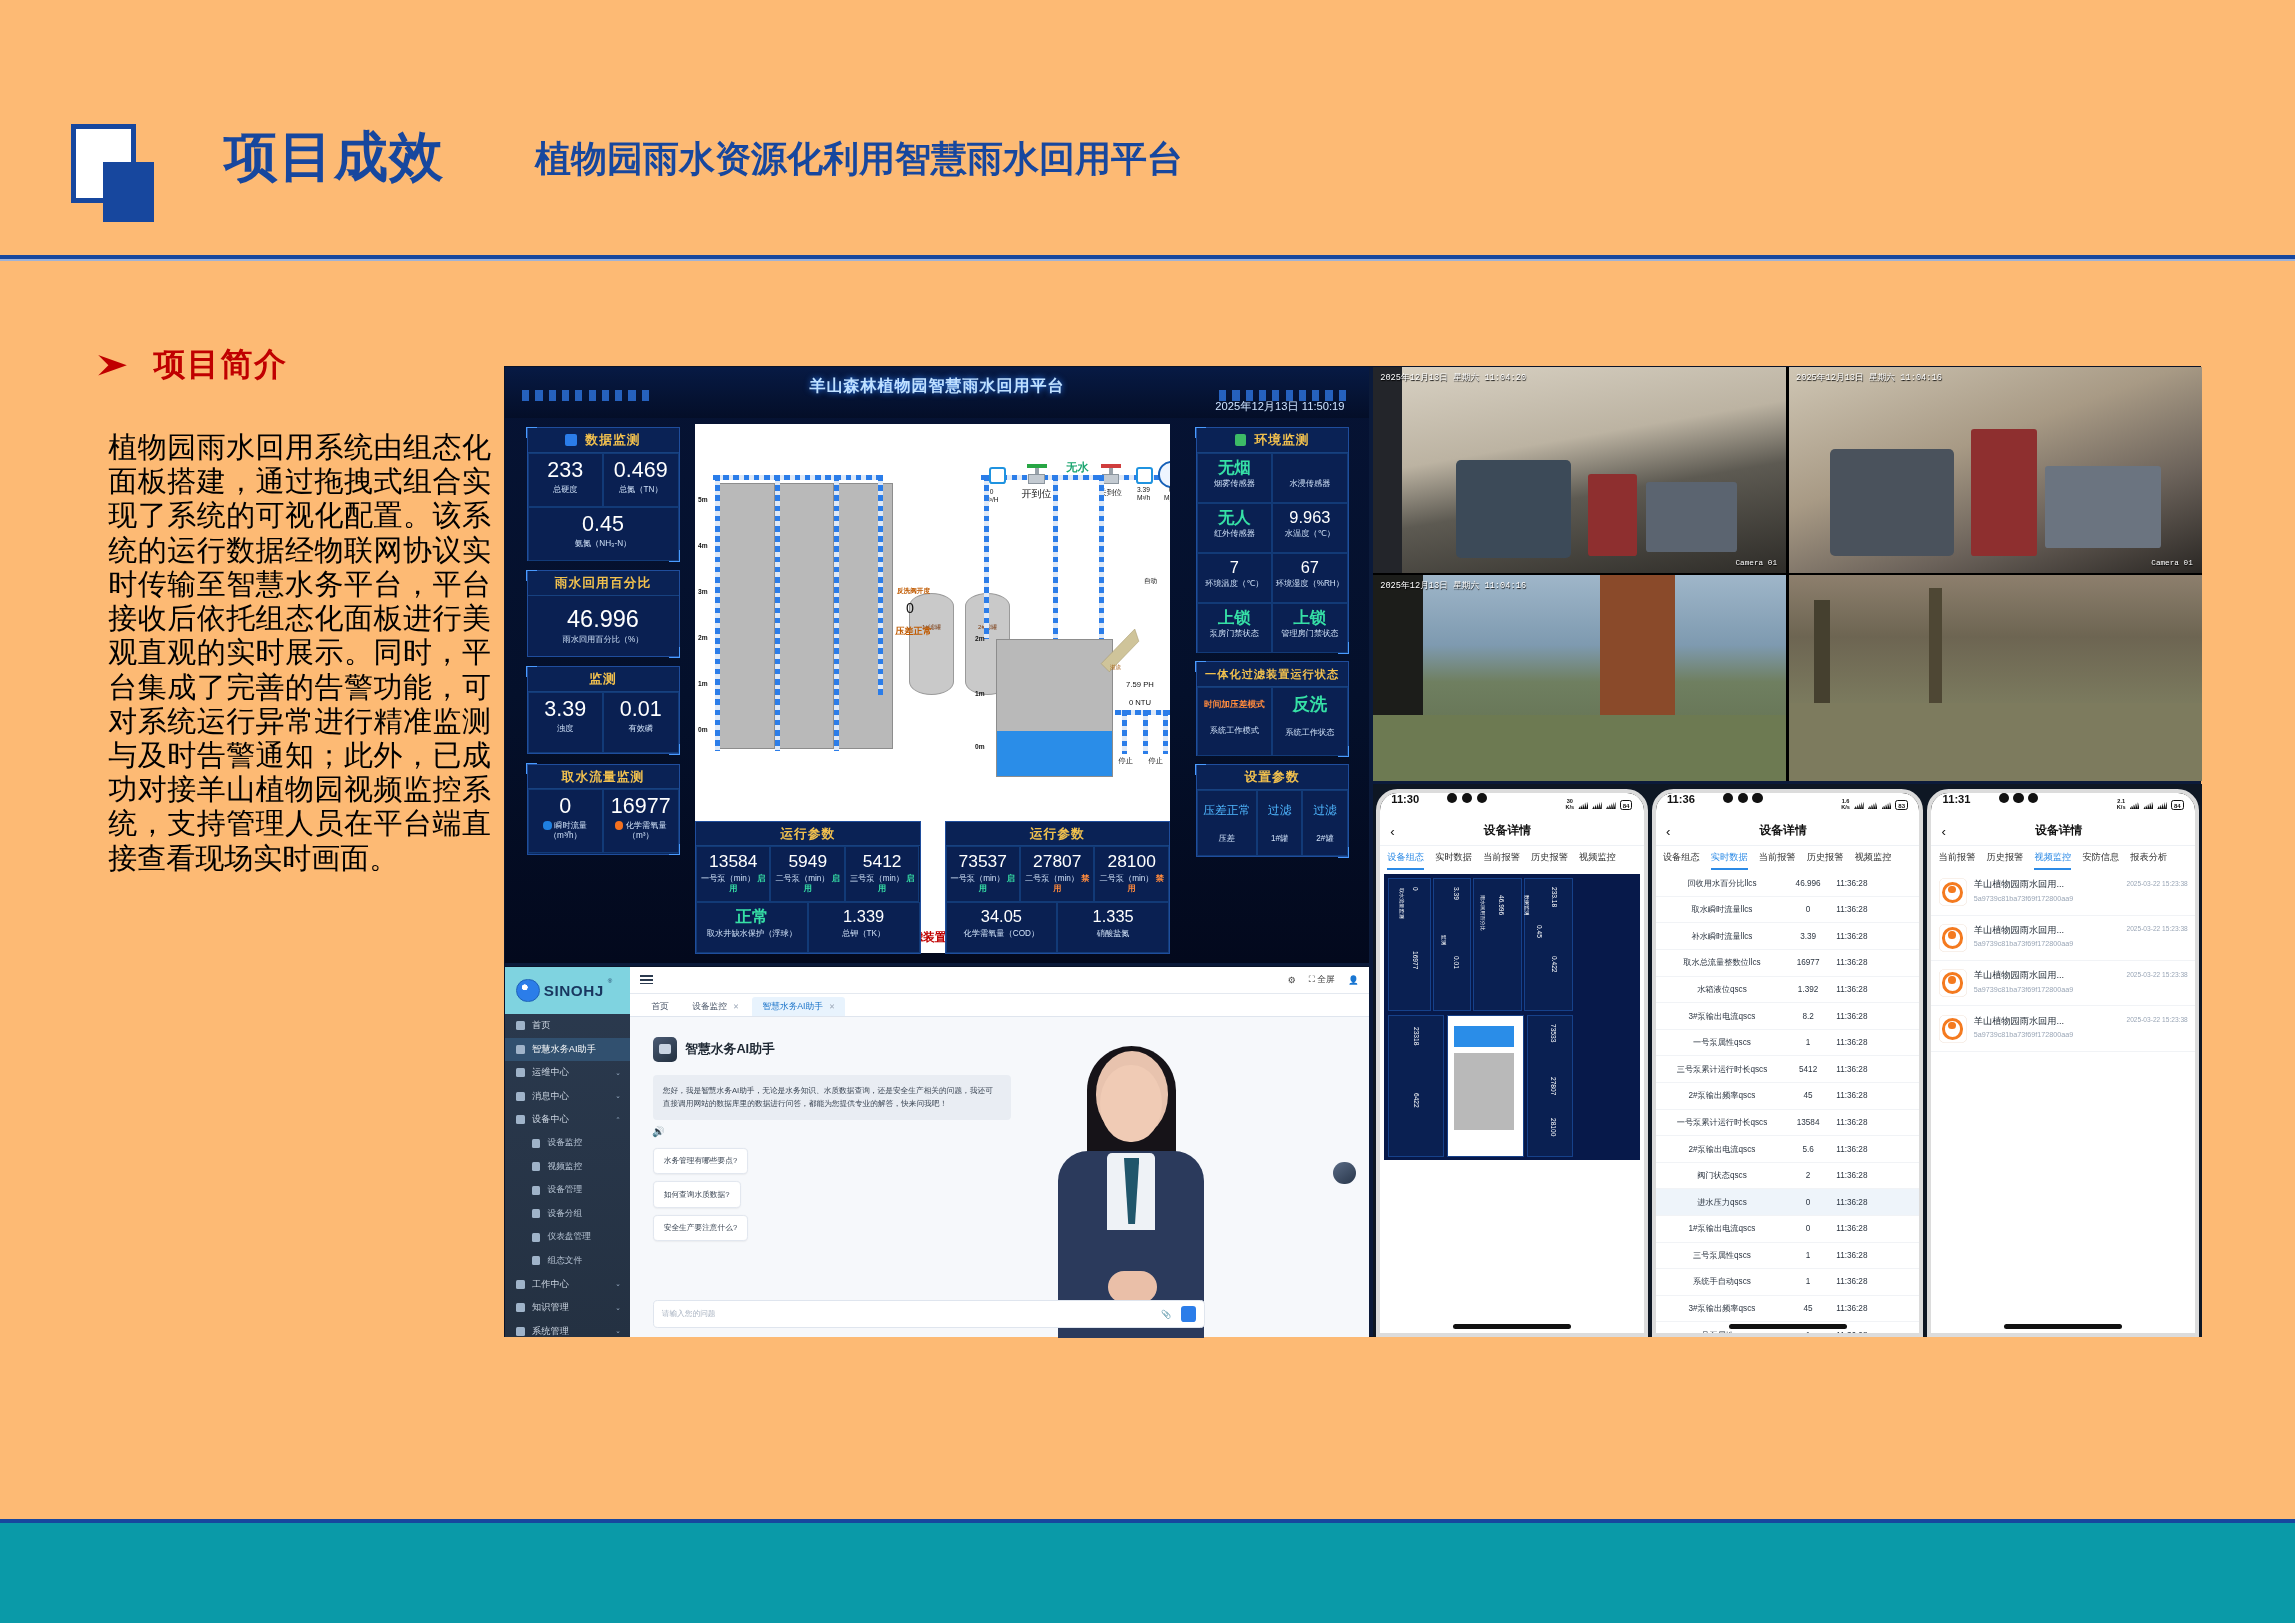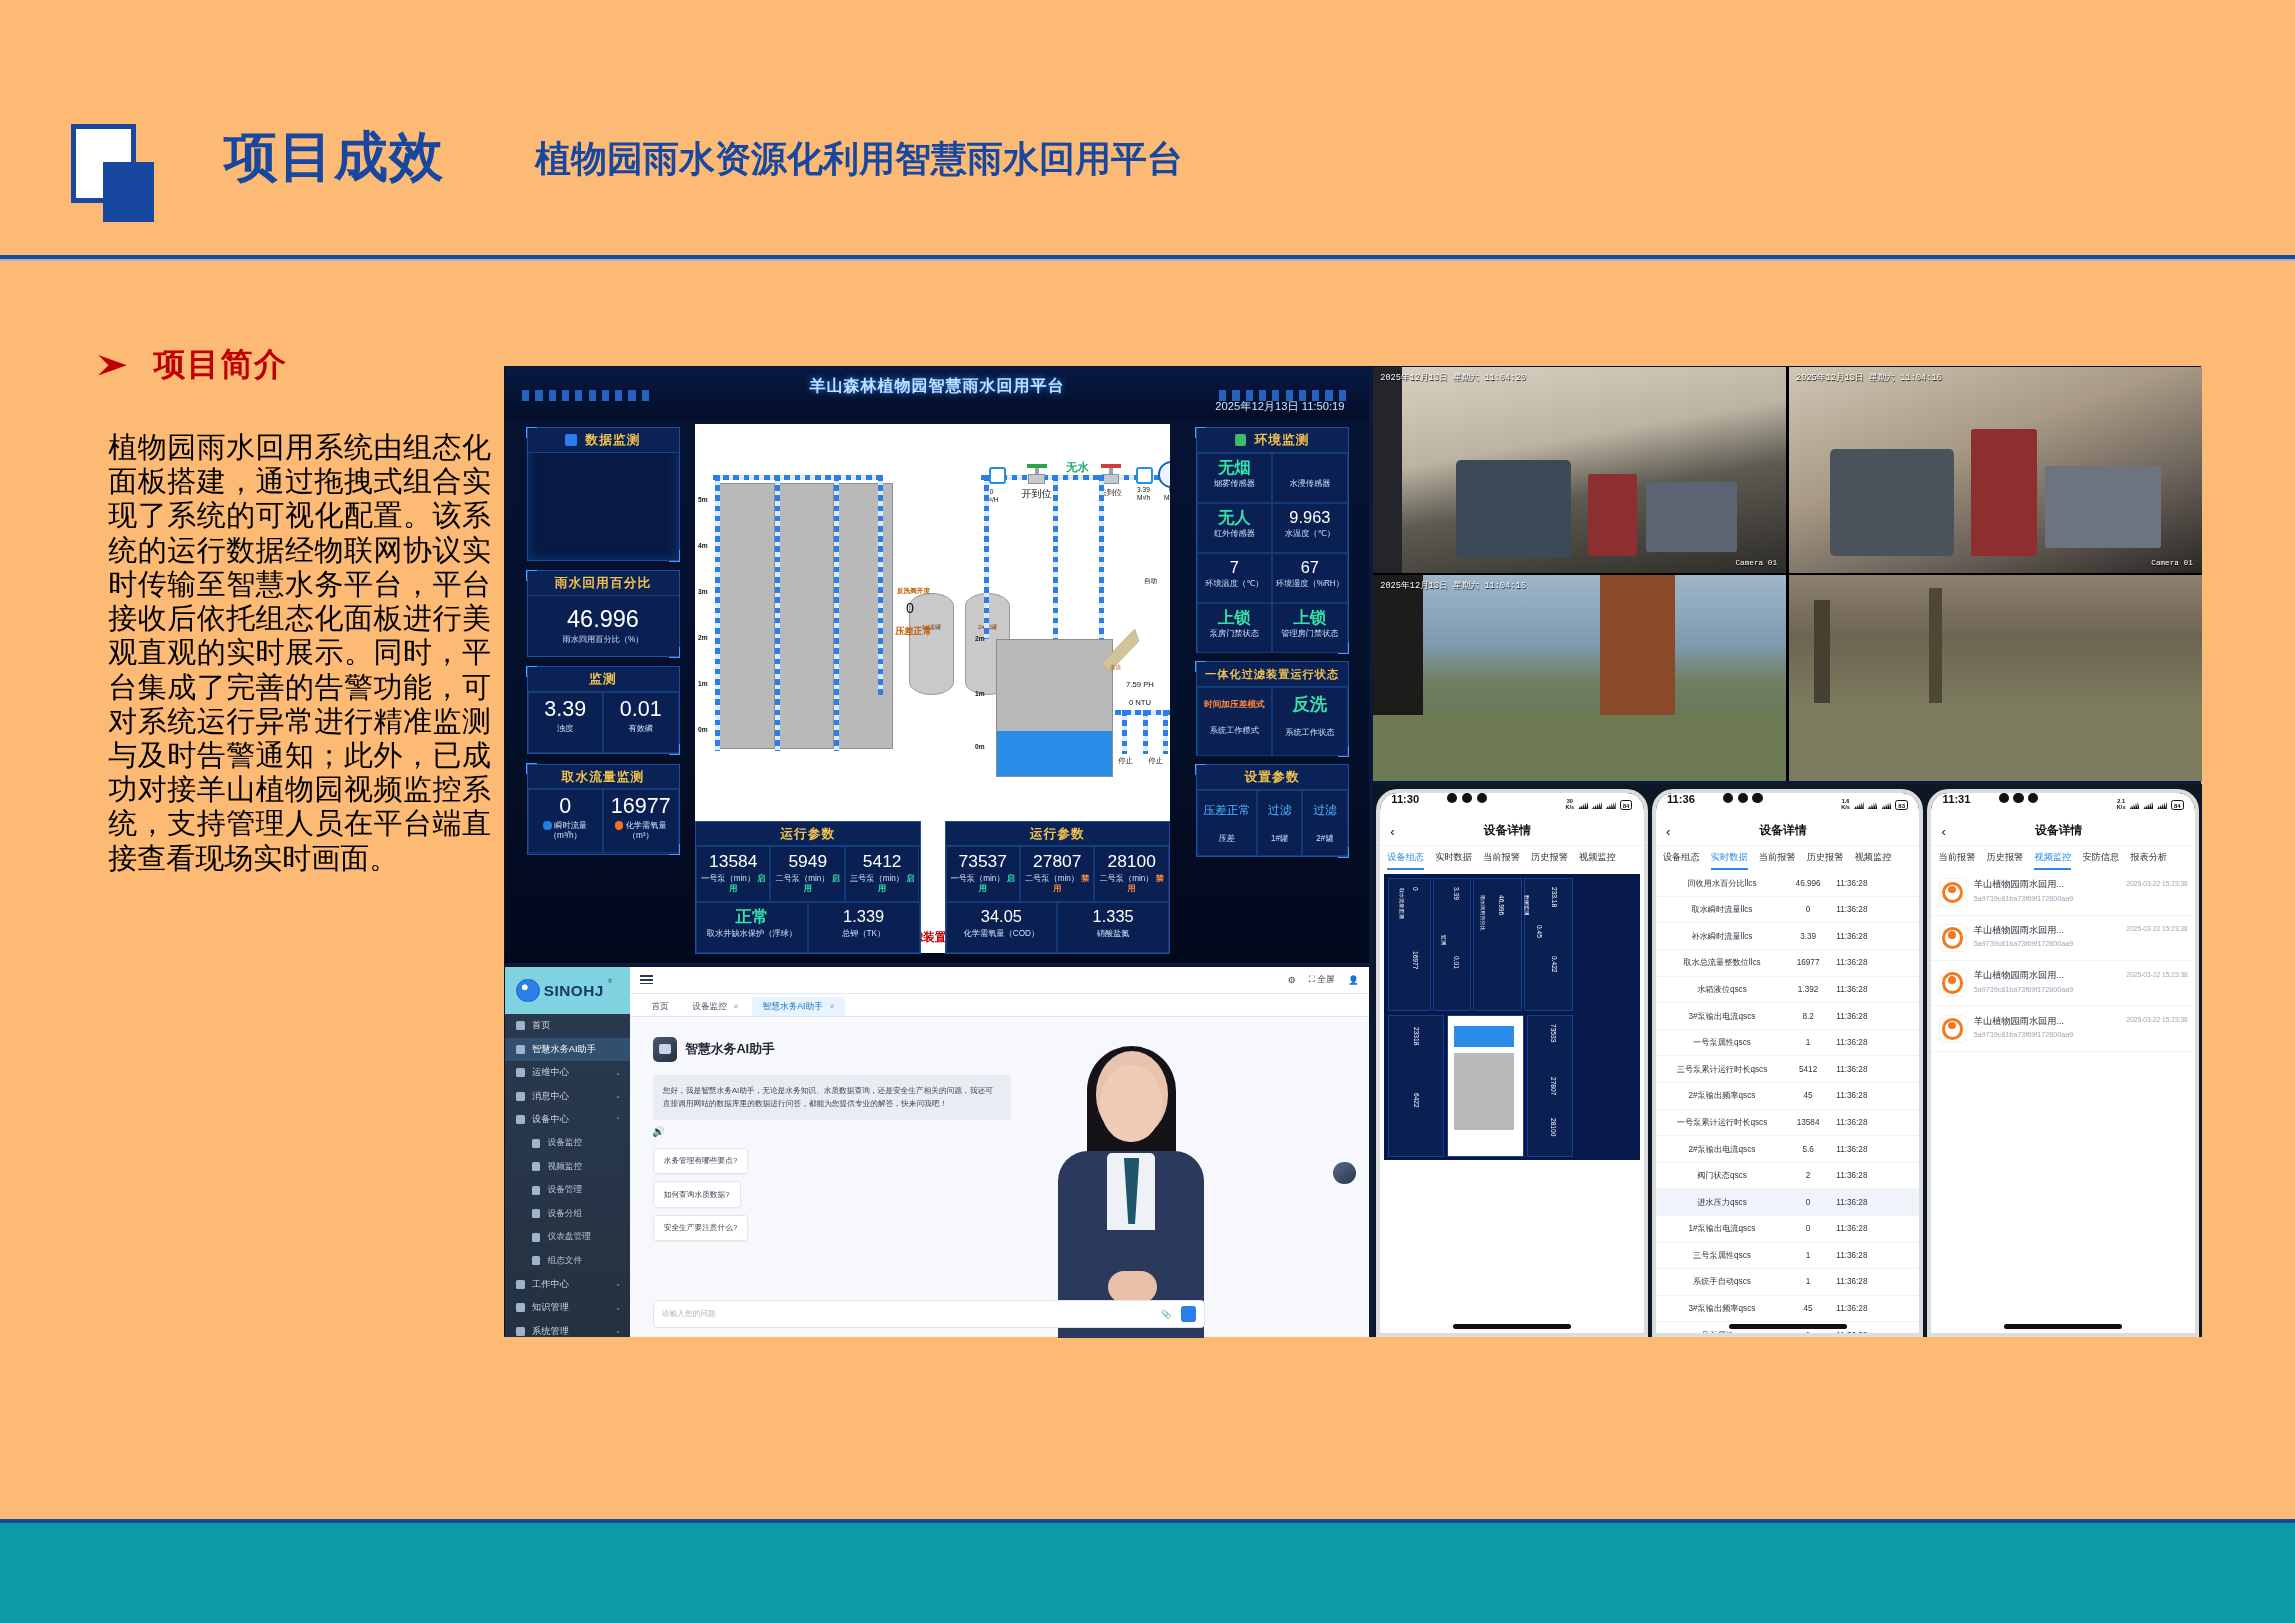--- a/index.html
+++ b/index.html
@@ -277,20 +277,34 @@
       <div class="scada-title">羊山森林植物园智慧雨水回用平台</div>
       <div class="scada-clock">2025年12月13日 11:50:19</div>
 
       <div class="sc-left">
 
         <div class="panel" style="position:relative;width:153px;height:134px;margin-bottom:9.2px;">
           <div class="p-head">
             <span class="ico" style="background:#2b7de9"></span>
             <span>数据监测</span>
           </div>
+          <div class="cellgrid">
+            <div class="cell" style="width:50%;height:54px">
+              <div class="v">233</div>
+              <div class="l">总硬度</div>
+            </div>
+            <div class="cell" style="width:50%;height:54px">
+              <div class="v">0.469</div>
+              <div class="l">总氮（TN）</div>
+            </div>
+            <div class="cell" style="width:100%;height:54px">
+              <div class="v">0.45</div>
+              <div class="l">氨氮（NH₃-N）</div>
+            </div>
+          </div>
         </div>
 
         <div class="panel" style="position:relative;width:153px;height:87px;margin-bottom:9.2px;">
           <div class="p-head">雨水回用百分比</div>
           <div class="cell" style="height:60px;border:0">
             <div class="v" style="font-size:23.5px;margin-top:6.1px">46.996</div>
             <div class="l">雨水回用百分比（%）</div>
           </div>
         </div>
 

